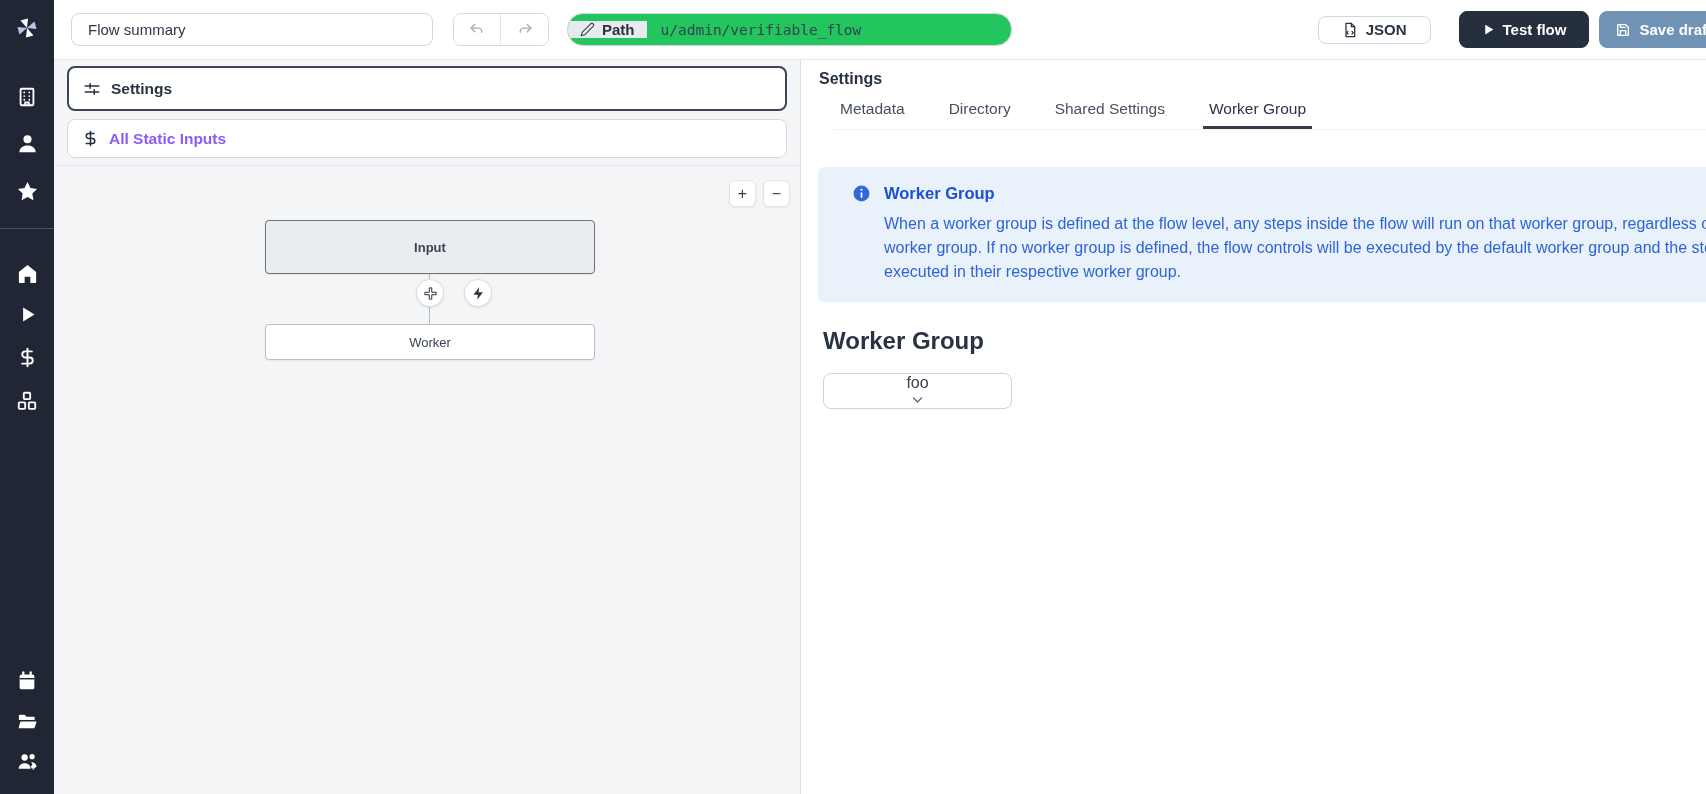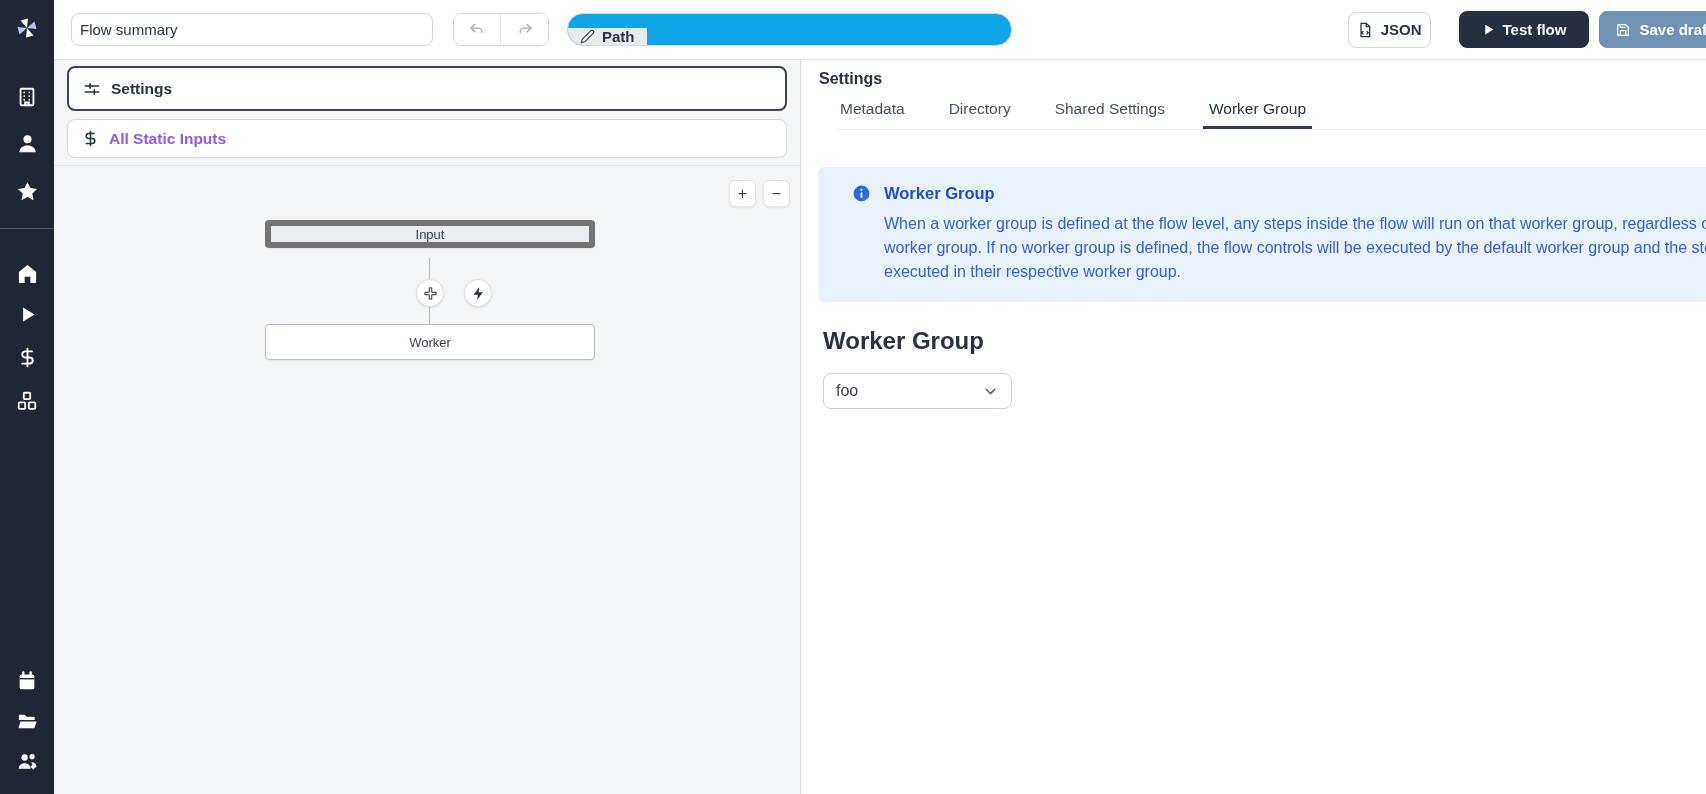--- a/index.html
+++ b/index.html
@@ -14,32 +14,32 @@
   .side-divider { position: absolute; left: 0; width: 54px; height: 1px; background: rgba(255,255,255,.22); }
   .logo { position: absolute; top: 16px; left: 15px; width: 24px; height: 24px; cursor: pointer; }
 
   
   .main { flex: 1; display: flex; flex-direction: column; min-width: 0; }
 
   
   .topbar { height: 60px; flex-shrink: 0; background: #fff; border-bottom: 1px solid #e3e6ea;
             display: flex; align-items: center; padding-left: 17px; }
   .summary-input { width: 362px; height: 33px; border: 1px solid #d4d8de; border-radius: 8px;
-                   padding: 0 8px; font-size: 15px; color: #2d3748; font-family: "Liberation Sans", sans-serif; outline: none; }
+                   padding: 0 16px; font-size: 15px; color: #2d3748; font-family: "Liberation Sans", sans-serif; outline: none; }
   .undo-redo { display: flex; margin-left: 20px; border: 1px solid #d4d8de; border-radius: 8px; height: 33px; overflow: hidden; }
   .undo-redo button { width: 47px; border: none; background: #fff; cursor: pointer; display: flex; align-items: center; justify-content: center; }
   .undo-redo button:first-child { border-right: 1px solid #e3e6ea; }
-  .path-group { display: flex; align-items: flex-end; margin-left: 18px; height: 33px; width: 445px;
-                border: 1px solid #d4d8de; border-radius: 16px; overflow: hidden; background: #0ea5e9; }
+  .path-group { display: flex; align-items: center; margin-left: 18px; height: 33px; width: 445px;
+                border: 1px solid #d4d8de; border-radius: 16px; overflow: hidden; background: #22c55e; }
   .path-tag { display: flex; align-items: center; gap: 7px; background: #e8eaee; padding: 0 12px;
               font-size: 15px; font-weight: bold; color: #2a3342; cursor: pointer; }
   .path-value { display: flex; align-items: center; padding: 0 14px; font-family: "DejaVu Sans Mono", monospace;
                 font-size: 14.5px; color: #374151; }
   .tb-right { margin-left: auto; display: flex; align-items: center; gap: 10px; }
-  .tb-btn { display: flex; align-items: center; gap: 8px; height: 36px; padding: 0 8px; background: #fff;
+  .tb-btn { display: flex; align-items: center; gap: 8px; height: 28px; padding: 0 23px; background: #fff;
             border: 1px solid #d4d8de; border-radius: 8px; font-size: 15px; font-weight: bold;
             color: #2a3342; cursor: pointer; font-family: "Liberation Sans", sans-serif; }
   .tb-btn .badge { background: #dfe3fc; color: #4250c8; border-radius: 6px; padding: 4px 10px;
                    font-size: 14.5px; font-weight: bold; }
   .btn-dark { background: #262f3d; border-color: #262f3d; color: #fff; height: 37px; padding: 0 22px; }
   .btn-save { background: #6f92b5; border-color: #6f92b5; color: #fff; height: 37px; padding: 0 15px; margin-right: -22px; }
   .tb-gap20 { width: 8px; }
 
   
   .content { flex: 1; display: flex; min-height: 0; }
@@ -53,21 +53,21 @@
   .asi-card { display: flex; align-items: center; gap: 10px; height: 39px; padding: 0 14px; margin-top: 8px;
               background: #fff; border: 1px solid #d5d9df; border-radius: 8px; cursor: pointer;
               font-size: 15.5px; font-weight: bold; color: #8b5cf6; }
   .canvas { flex: 1; position: relative; }
   .zoom-ctrl { position: absolute; top: 14px; right: 10px; display: flex; gap: 7px; }
   .zoom-btn { width: 27px; height: 27px; background: #fff; border: 1px solid #e0e3e8; border-radius: 6px;
               box-shadow: 0 1px 2px rgba(0,0,0,.07); font-size: 16px; color: #374151; cursor: pointer;
               display: flex; align-items: center; justify-content: center; font-family: "Liberation Sans", sans-serif; }
   .node { position: absolute; left: 211px; width: 330px; display: flex; align-items: center; justify-content: center;
           border-radius: 4px; font-size: 13px; color: #3a4454; cursor: pointer; box-shadow: 0 1px 2px rgba(0,0,0,.06); }
-  .node-input { top: 54px; height: 28px; background: #e9ecf0; border: 6px solid #737373; }
+  .node-input { top: 54px; height: 54px; background: #e9ecf0; border: 1px solid #737373; font-weight: bold; }
   .node-result { top: 158px; height: 36px; background: #fff; border: 1px solid #b7bec8; }
   .connector { position: absolute; left: 375px; top: 92px; width: 1px; height: 66px; background: #b6bcc6; }
   .g-circle { position: absolute; top: 113px; width: 28px; height: 28px; border-radius: 50%; background: #fff;
               border: 1px solid #dcdfe4; box-shadow: 0 1px 2px rgba(0,0,0,.10); display: flex;
               align-items: center; justify-content: center; cursor: pointer; }
   .c-plus { left: 362px; }
   .c-bolt { left: 410px; }
 
   
   .right-panel { flex: 1; min-width: 0; background: #fff; border-left: 1px solid #d9dde3;
@@ -77,21 +77,21 @@
   .tab { padding: 0 6px 11px 6px; font-size: 15.5px; color: #47505f; cursor: pointer; white-space: nowrap; }
   .tab.active { color: #2a3342; box-shadow: inset 0 -3px 0 #333d4d; }
   .info-box { margin-top: 37px; width: 1140px; background: #e9f1fb; border-radius: 6px;
               padding: 17px 16px 18px 34px; }
   .info-head { display: flex; align-items: center; gap: 13px; }
   .info-title { font-size: 16.5px; font-weight: bold; color: #1c4fd3; }
   .info-body { margin: 9px 0 0 32px; width: 950px; font-size: 16px; line-height: 24px; color: #3064d4; }
   .section-title { margin: 25px 0 0 5px; font-size: 24px; font-weight: bold; color: #2a3342; }
   .wg-select { margin: 18px 0 0 5px; width: 189px; height: 36px; border: 1px solid #ccd2da; border-radius: 8px;
                display: flex; align-items: center; justify-content: space-between; padding: 0 12px;
-               font-size: 16px; color: #374151; cursor: pointer; background: #fff; }
+               font-size: 16px; color: #374151; cursor: pointer; background: #fff; flex-direction: column; }
 
   svg { display: block; }
 </style>
 </head>
 <body>
 
 <div class="app">
 
   <nav class="sidebar">
     <div class="logo">
@@ -193,20 +193,21 @@
         </button>
       </div>
 
       <div class="path-group">
         <div class="path-tag">
           <svg viewBox="0 0 24 24" width="15" height="15" stroke="#3a4454" stroke-width="1.8" fill="none" stroke-linecap="round" stroke-linejoin="round">
             <path d="M17 3a2.8 2.8 0 0 1 4 4L7.5 20.5 2 22l1.5-5.5z"></path>
           </svg>
           <span>Path</span>
         </div>
+        <span class="path-value">u/admin/verifiable_flow</span>
       </div>
 
       <div class="tb-right">
         <button class="tb-btn">
           <svg viewBox="0 0 24 24" width="16" height="16" stroke="#2a3342" stroke-width="1.9" fill="none" stroke-linecap="round" stroke-linejoin="round">
             <path d="M6 2h8l5 5v15H6z"></path>
               <path d="M14 2v5h5"></path>
               <path d="M9 14l-2 2 2 2M15 14l2 2-2 2"></path>
           </svg>
           <span>JSON</span>

